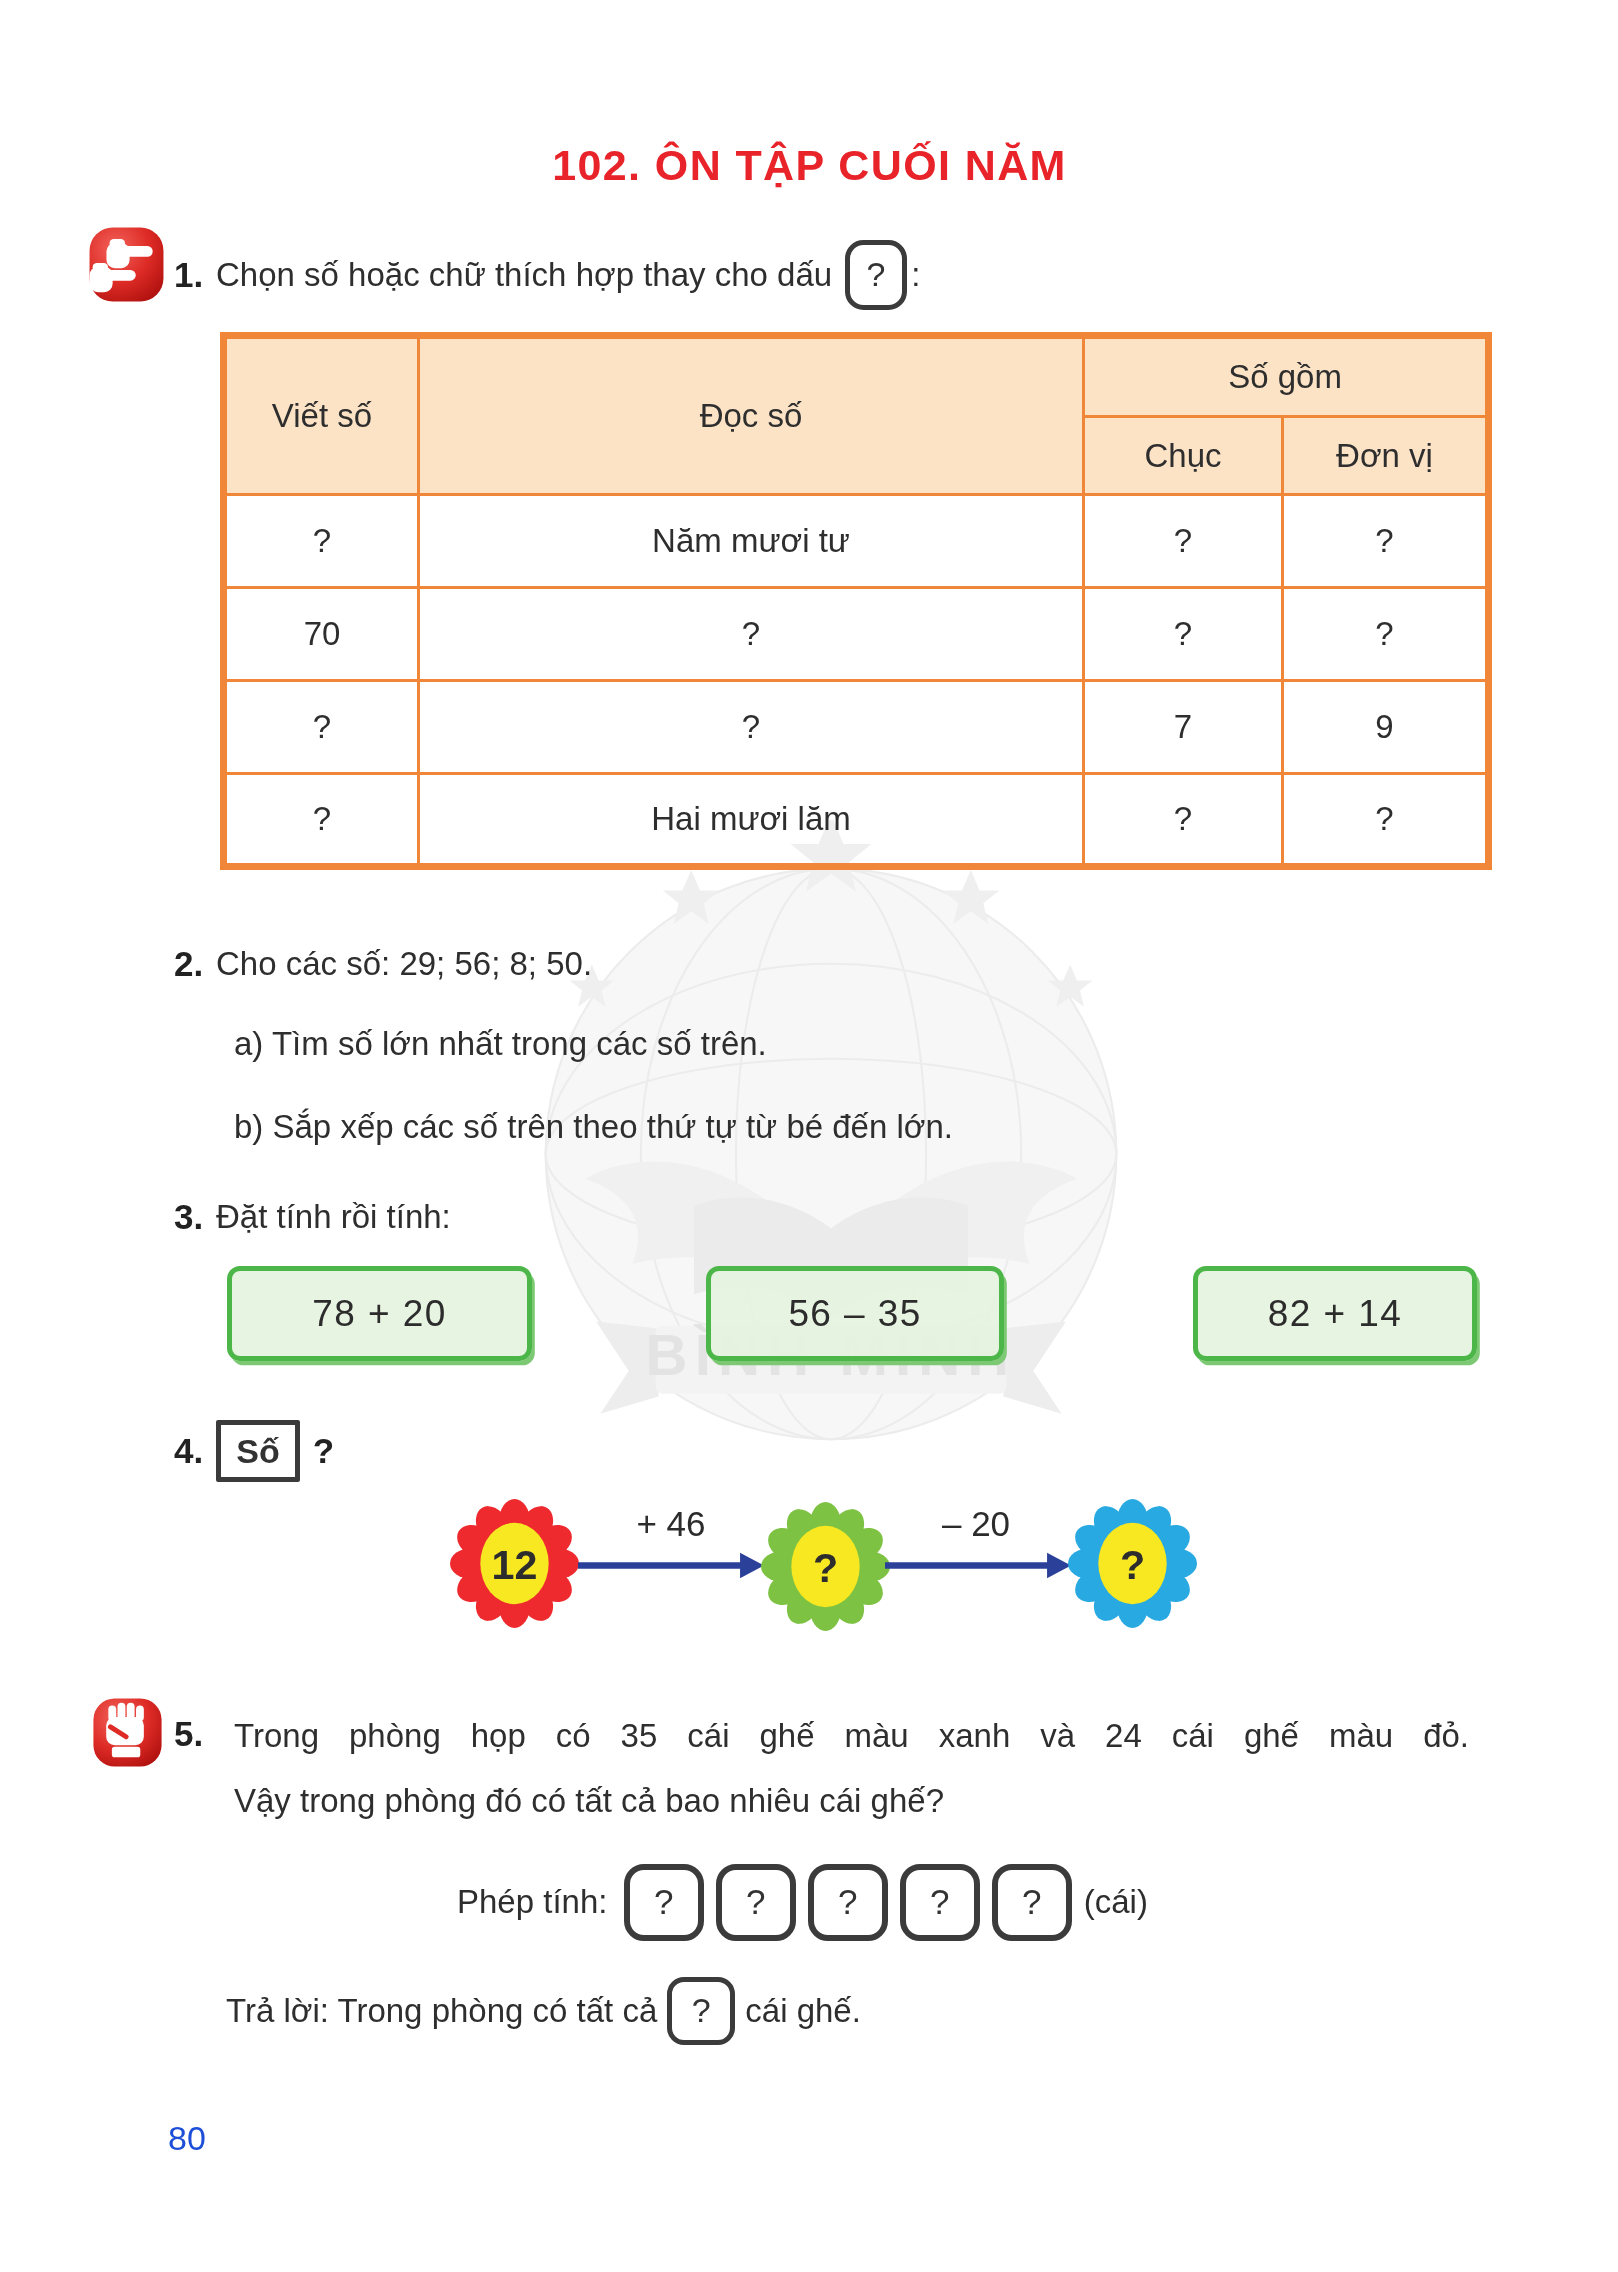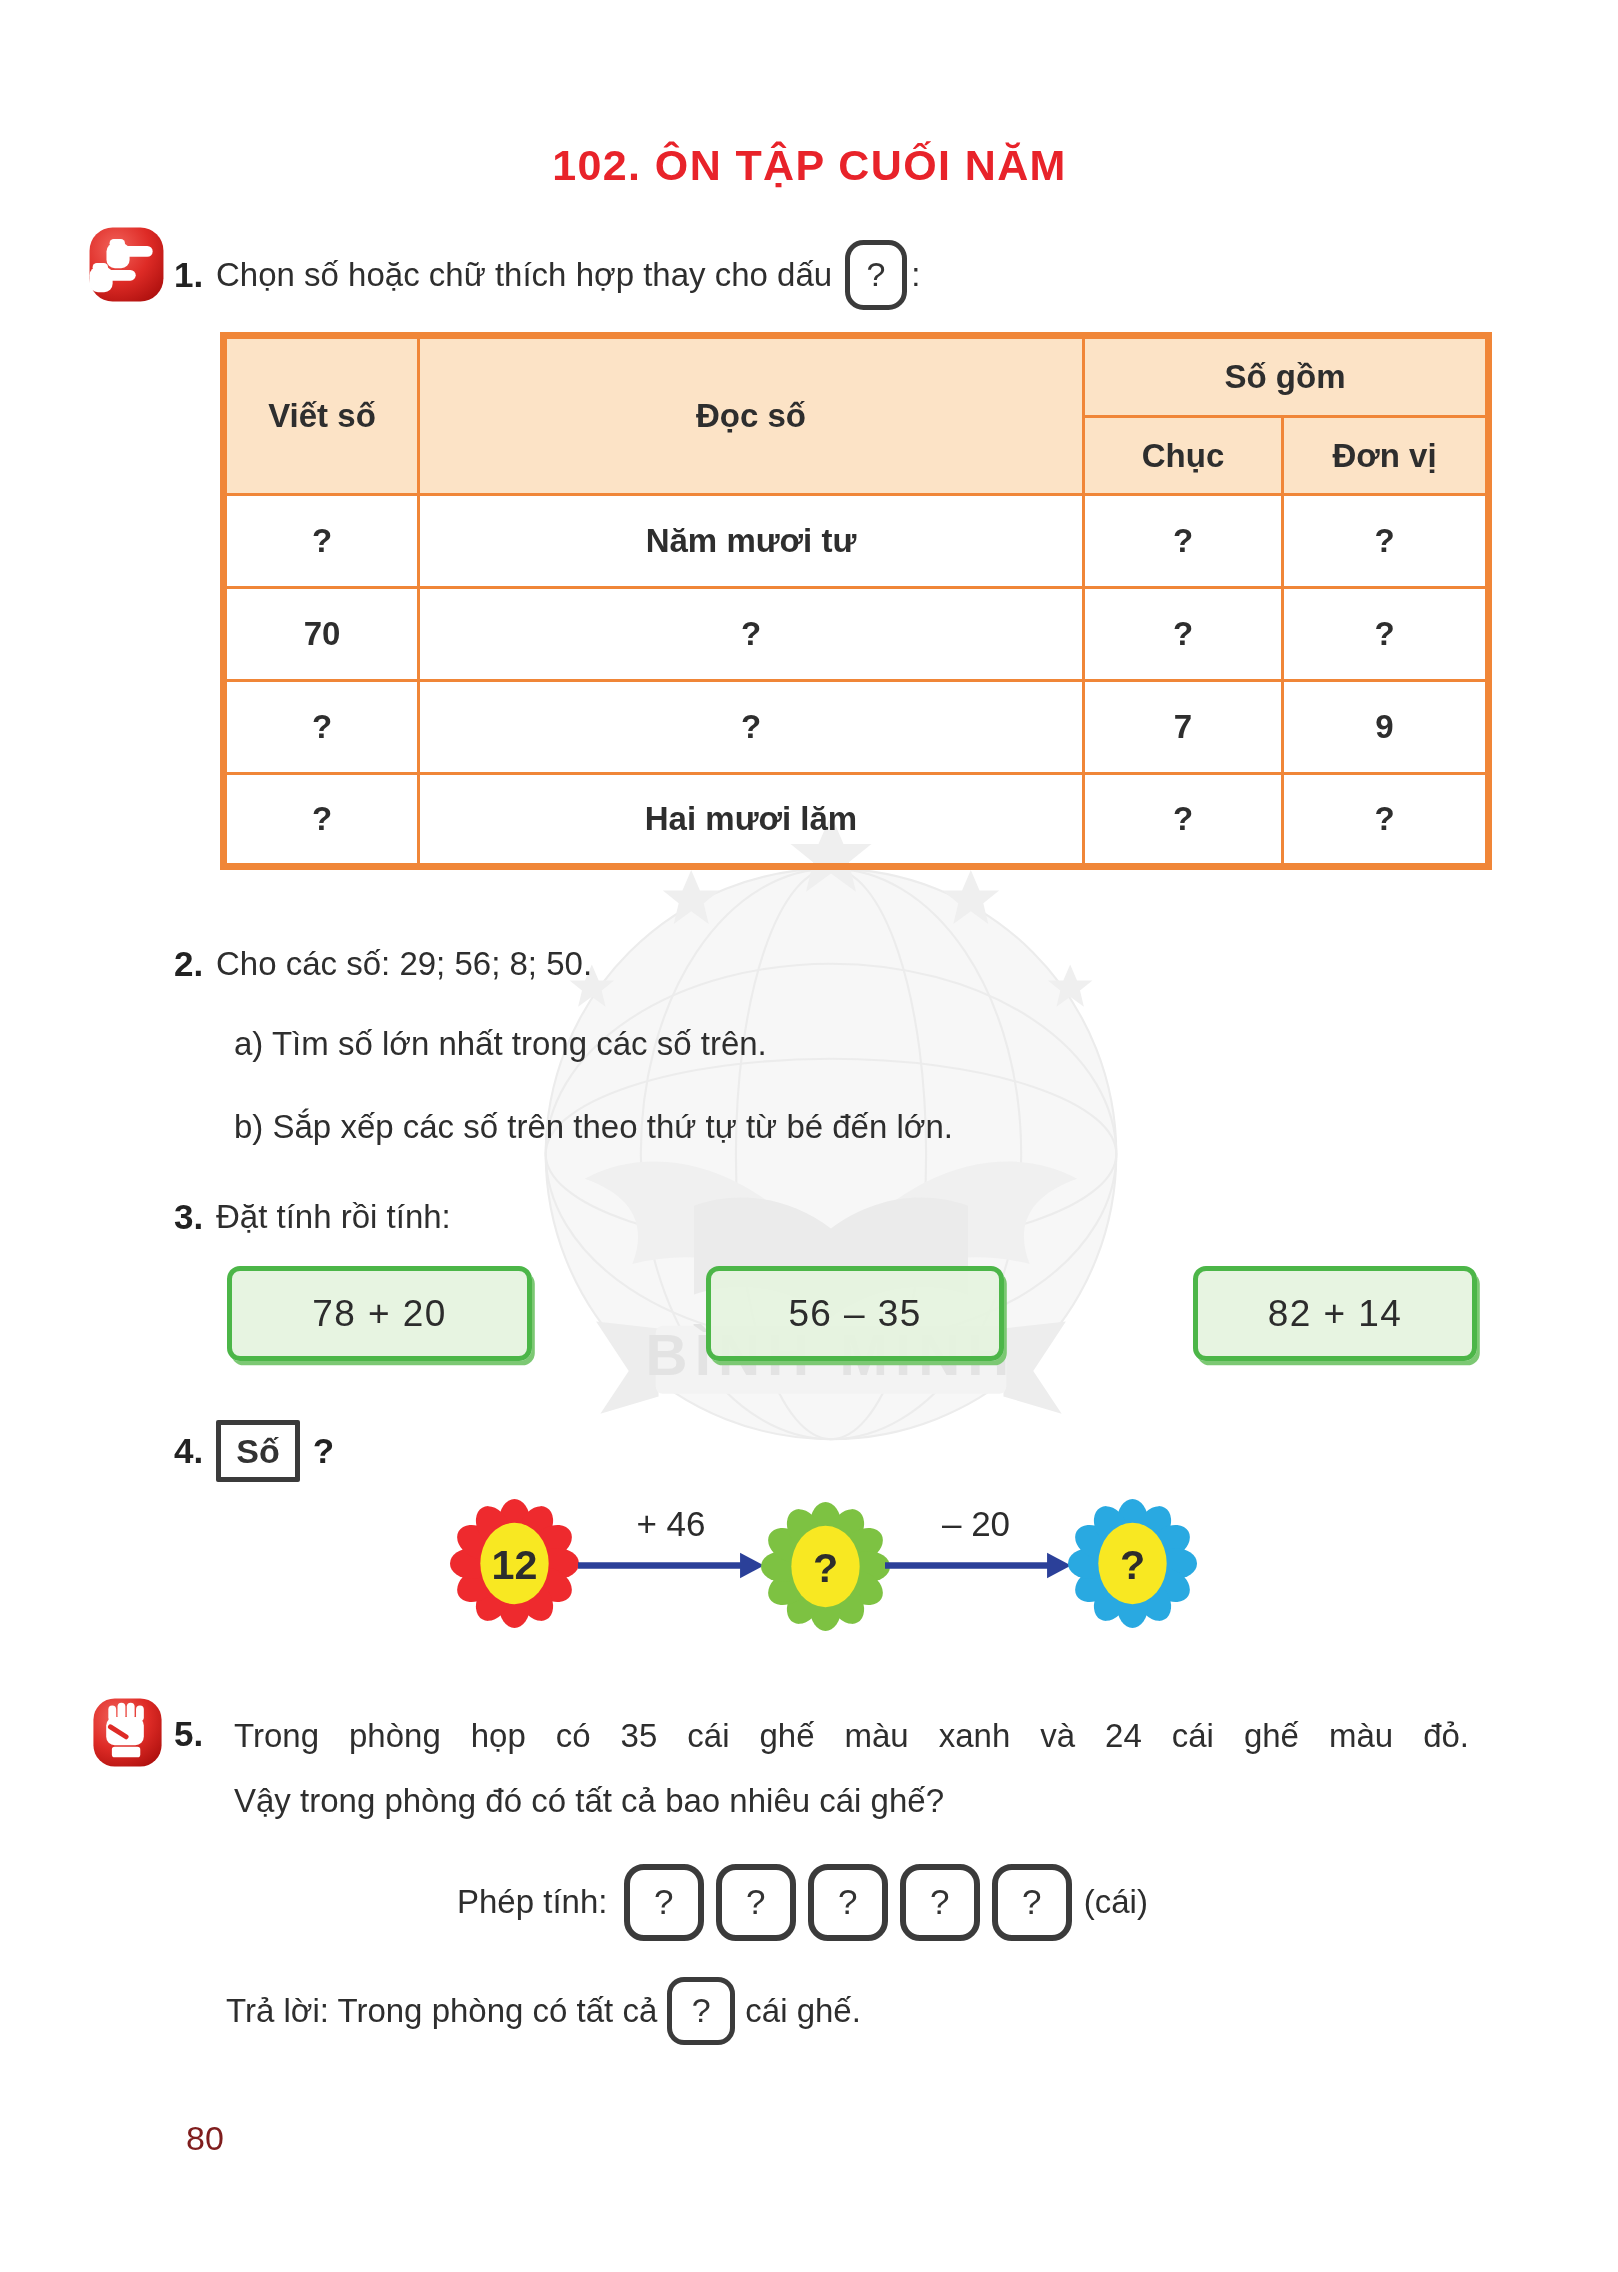--- a/index.html
+++ b/index.html
@@ -33,21 +33,21 @@
   .qbox-ans{width:68px;height:68px;border-radius:17px;}
   .tight{display:inline-flex;align-items:center;gap:4.3px;}
 
   
   .ex1-table{
     position:absolute;left:220px;top:332px;width:1264px;
     border-collapse:collapse;table-layout:fixed;border:7px solid #F08638;
   }
   .ex1-table th,.ex1-table td{
     border:3.5px solid #F08638;text-align:center;vertical-align:middle;
-    font-size:33px;color:#2e2e2e;padding:0;font-weight:bold;
+    font-size:33px;color:#2e2e2e;padding:0;font-weight:normal;
   }
   .ex1-table th{background:#FCE3C6;}
   .ex1-table td{background:transparent;}
   tr.hrow1{height:81px;} tr.hrow2{height:78px;} tr.drow{height:93px;}
 
   
   .gbox{
     position:absolute;top:1266px;height:95px;
     border:5.7px solid #4CB648;border-radius:13px;background:rgba(229,243,222,0.92);
     display:flex;align-items:center;justify-content:center;
@@ -64,21 +64,21 @@
   
   .badge-icon{position:absolute;}
 
   
   .just{width:1235px;text-align:justify;text-align-last:justify;white-space:normal;}
 
   
   .watermark{position:absolute;left:501px;top:820px;}
   .wm-text{font-size:82px;font-weight:bold;fill:#e3e3e3;letter-spacing:10px;}
 
-  .page-number{position:absolute;left:168px;top:2119px;font-size:34px;color:#7f1d1d;margin-left:18px;}
+  .page-number{position:absolute;left:168px;top:2119px;font-size:34px;color:#1d4ed8;}
 </style>
 </head>
 <body>
 
 <div class="page">
 
   <svg width="0" height="0" style="position:absolute" aria-hidden="true">
     <defs>
       <g id="petal-ring">
         <ellipse cx="0" cy="-66" rx="24" ry="34"></ellipse>

